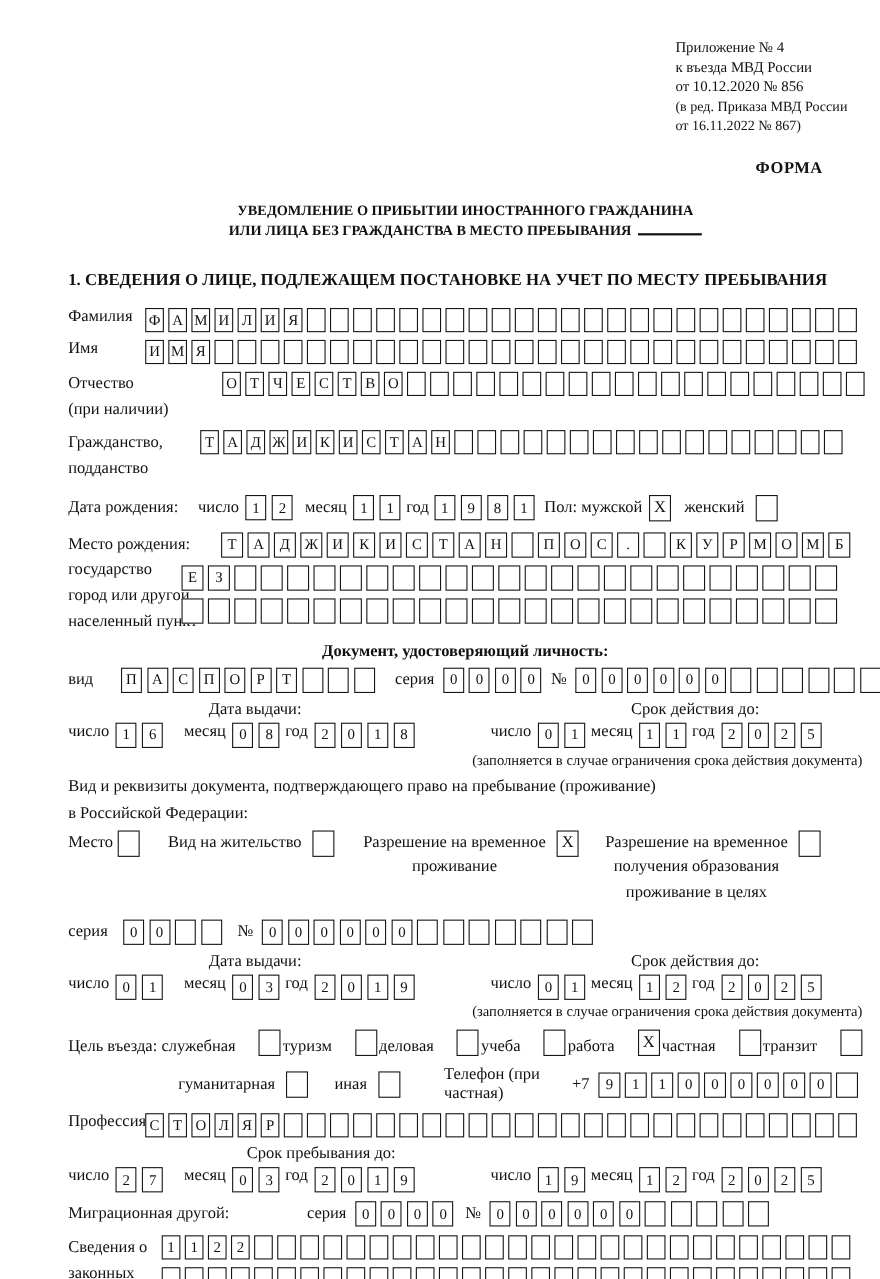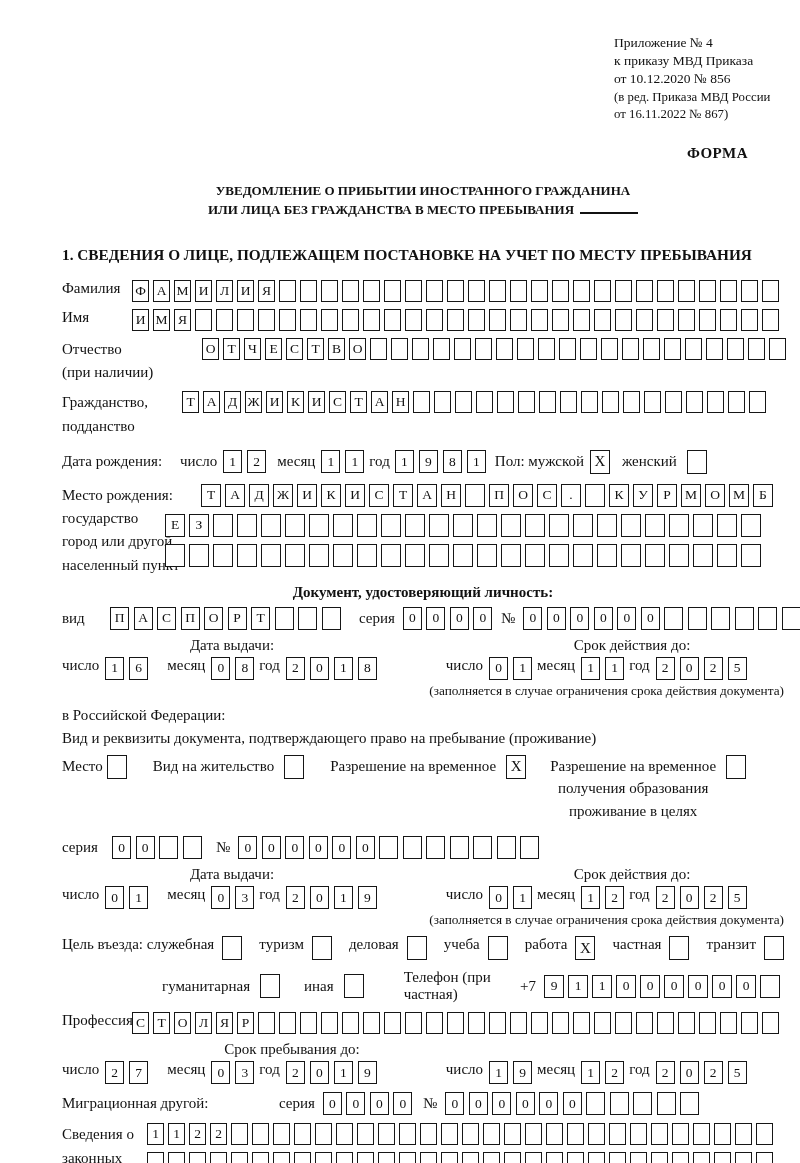--- a/index.html
+++ b/index.html
@@ -59,36 +59,36 @@
   
   .center-bold { text-align: center; font-weight: bold; margin: 4px 0 6px 0; }
 
   
   .opt-row { display: flex; align-items: flex-start; margin: 6px 0 14px 0; }
   .opt { display: flex; align-items: flex-start; }
   .opt .txt { text-align: center; line-height: 1.5; }
   .opt .checkbox { margin-left: 10px; }
 
   .purpose-row { display: flex; align-items: center; justify-content: space-between; margin-bottom: 9px; }
-  .p-item { display: flex; align-items: flex-start; }
+  .p-item { display: flex; align-items: flex-end; gap: 13px; }
   .p-item .t { margin-right: 8px; }
   .purpose-row2 { display: flex; align-items: center; margin-left: 100px; margin-bottom: 9px; }
 
   .bp-cells .cells { margin-bottom: 7px; }
   .bp1 { margin-left: 36px; }
   .label-stack div { line-height: 1.55; }
 </style>
 </head>
 <body>
 
 <div class="page">
 
   <div class="hdr-block">
     <div>Приложение № 4</div>
-    <div>к приказу МВД Приказа</div>
+    <div>к въезда МВД России</div>
     <div>от 10.12.2020 № 856</div>
     <div class="hdr-sub">(в ред. Приказа МВД России</div>
     <div class="hdr-sub">от 16.11.2022 № 867)</div>
   </div>
 
   <div class="forma">ФОРМА</div>
 
   <div class="title">
     <div>УВЕДОМЛЕНИЕ О ПРИБЫТИИ ИНОСТРАННОГО ГРАЖДАНИНА</div>
     <div><span>ИЛИ ЛИЦА БЕЗ ГРАЖДАНСТВА В МЕСТО ПРЕБЫВАНИЯ</span><span class="title-underline"></span></div>
@@ -440,35 +440,36 @@
       <span class="cells">
           <span class="cell date">2</span>
           <span class="cell date">0</span>
           <span class="cell date">2</span>
           <span class="cell date">5</span>
         </span>
     </div>
   </div>
   <div class="note">(заполняется в случае ограничения срока действия документа)</div>
 
+  <div style="margin-bottom:8px">Вид и реквизиты документа, подтверждающего право на пребывание (проживание)</div>
   <div style="margin-bottom:6px">в Российской Федерации:</div>
-  <div style="margin-bottom:8px">Вид и реквизиты документа, подтверждающего право на пребывание (проживание)</div>
 
   <div class="opt-row">
     <div class="opt">
       <span class="txt">Место</span>
       <span class="checkbox" style="margin-left:4px"></span>
     </div>
     <div class="opt" style="margin-left:26px">
       <span class="txt">Вид на жительство</span>
       <span class="checkbox"></span>
     </div>
     <div class="opt" style="margin-left:26px">
       <span class="txt">
         <div>Разрешение на временное</div>
+        <div>проживание</div>
       </span>
       <span class="checkbox">X</span>
     </div>
     <div class="opt" style="margin-left:24px">
       <span class="txt">
         <div>Разрешение на временное</div>
         <div>получения образования</div>
         <div>проживание в целях</div>
       </span>
       <span class="checkbox"></span>

